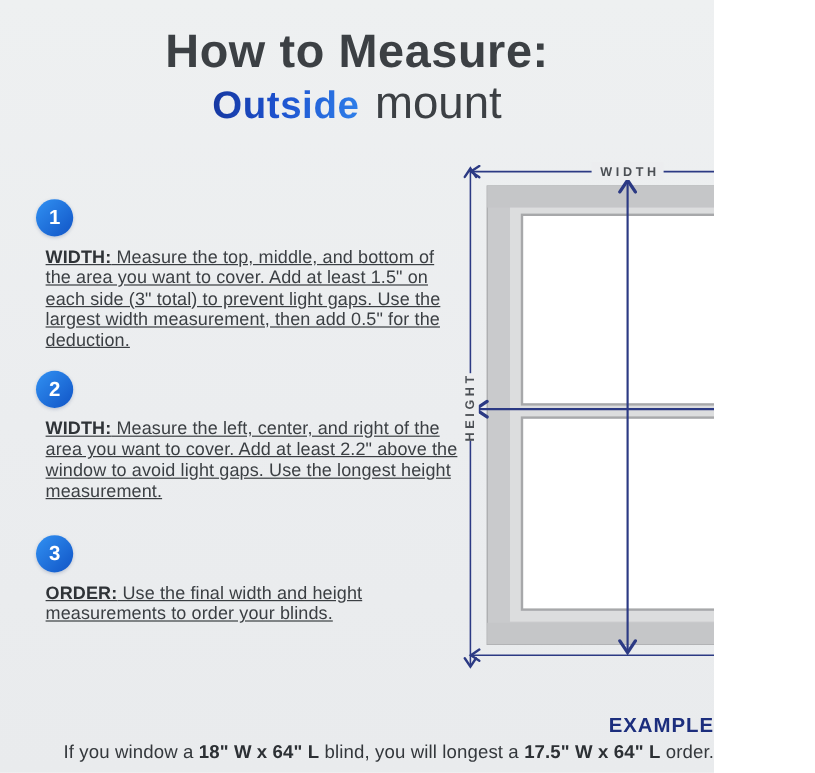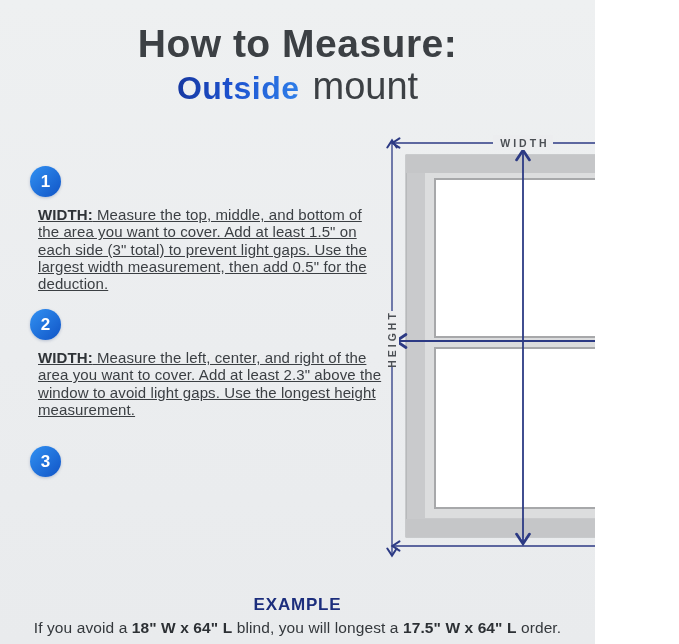--- a/index.html
+++ b/index.html
@@ -32,21 +32,21 @@
   }
   .step p{margin:9px 0 0 8px;font-size:15px;line-height:17.3px;color:#3b3f43;letter-spacing:0.1px;text-decoration:underline;}
   .step b{font-weight:700;color:#2f3337;}
   
   .diagram{position:absolute;left:383px;top:131px;}
   .diag-label{
     font-family:"Liberation Sans","DejaVu Sans",sans-serif;
     font-size:10.5px;font-weight:700;letter-spacing:3px;fill:#4b4f54;
   }
   
-  .example{position:absolute;left:0;right:0;top:595px;text-align:center;}
+  .example{position:absolute;left:0;right:0;top:595px;text-align:right;}
   .ex-head{font-size:17px;font-weight:700;color:#1c2e7d;letter-spacing:0.8px;}
   .ex-body{margin:4px 0 0 0;font-size:15.5px;color:#34383c;letter-spacing:0.1px;}
   .ex-body b{font-weight:700;color:#2c3034;}
 </style>
 </head>
 <body>
 
 <div class="canvas">
 
   <div class="header">
@@ -56,25 +56,26 @@
     </div>
   </div>
 
   <div class="step step-1">
     <div class="badge">1</div>
     <p><b>WIDTH:</b><span> Measure the top, middle, and bottom of the area you want to cover. Add at least 1.5" on each side (3" total) to prevent light gaps. Use the largest width measurement, then add 0.5" for the deduction.</span></p>
   </div>
 
   <div class="step step-2">
     <div class="badge">2</div>
-    <p><b>WIDTH:</b><span> Measure the left, center, and right of the area you want to cover. Add at least 2.3" above the window to avoid light gaps. Use the longest height measurement.</span></p>
+    <p><b>WIDTH:</b><span> Measure the left, center, and right of the area you want to cover. Add at least 2.2" above the window to avoid light gaps. Use the longest height measurement.</span></p>
   </div>
 
   <div class="step step-3">
     <div class="badge">3</div>
+    <p><b>ORDER:</b><span> Use the final width and height measurements to order your blinds.</span></p>
   </div>
 
   <svg class="diagram" width="292" height="462" viewBox="0 0 292 462">
     <defs>
       <marker id="ch" markerWidth="9" markerHeight="9" viewBox="0 0 10 10" refX="7.5" refY="5" orient="auto-start-reverse">
         <path d="M2,1 L8,5 L2,9" fill="none" stroke="#2c3a84" stroke-width="1.7" stroke-linecap="round"></path>
       </marker>
     </defs>
 
     <g>
@@ -100,16 +101,16 @@
 
     <rect x="110" y="4" width="60" height="15" fill="#ecedef"></rect>
     <text class="diag-label" x="142" y="16" text-anchor="middle">WIDTH</text>
 
     <rect x="2" y="180" width="14" height="56" fill="#ecedef"></rect>
     <text class="diag-label" x="9" y="208" text-anchor="middle" dominant-baseline="central" transform="rotate(-90 9 208)">HEIGHT</text>
   </svg>
 
   <div class="example">
     <div class="ex-head">EXAMPLE</div>
-    <p class="ex-body"><span>If you avoid a </span><b>18" W x 64" L</b><span> blind, you will longest a </span><b>17.5" W x 64" L</b><span> order.</span></p>
+    <p class="ex-body"><span>If you window a </span><b>18" W x 64" L</b><span> blind, you will longest a </span><b>17.5" W x 64" L</b><span> order.</span></p>
   </div>
 
 </div>
 
 </body></html>

